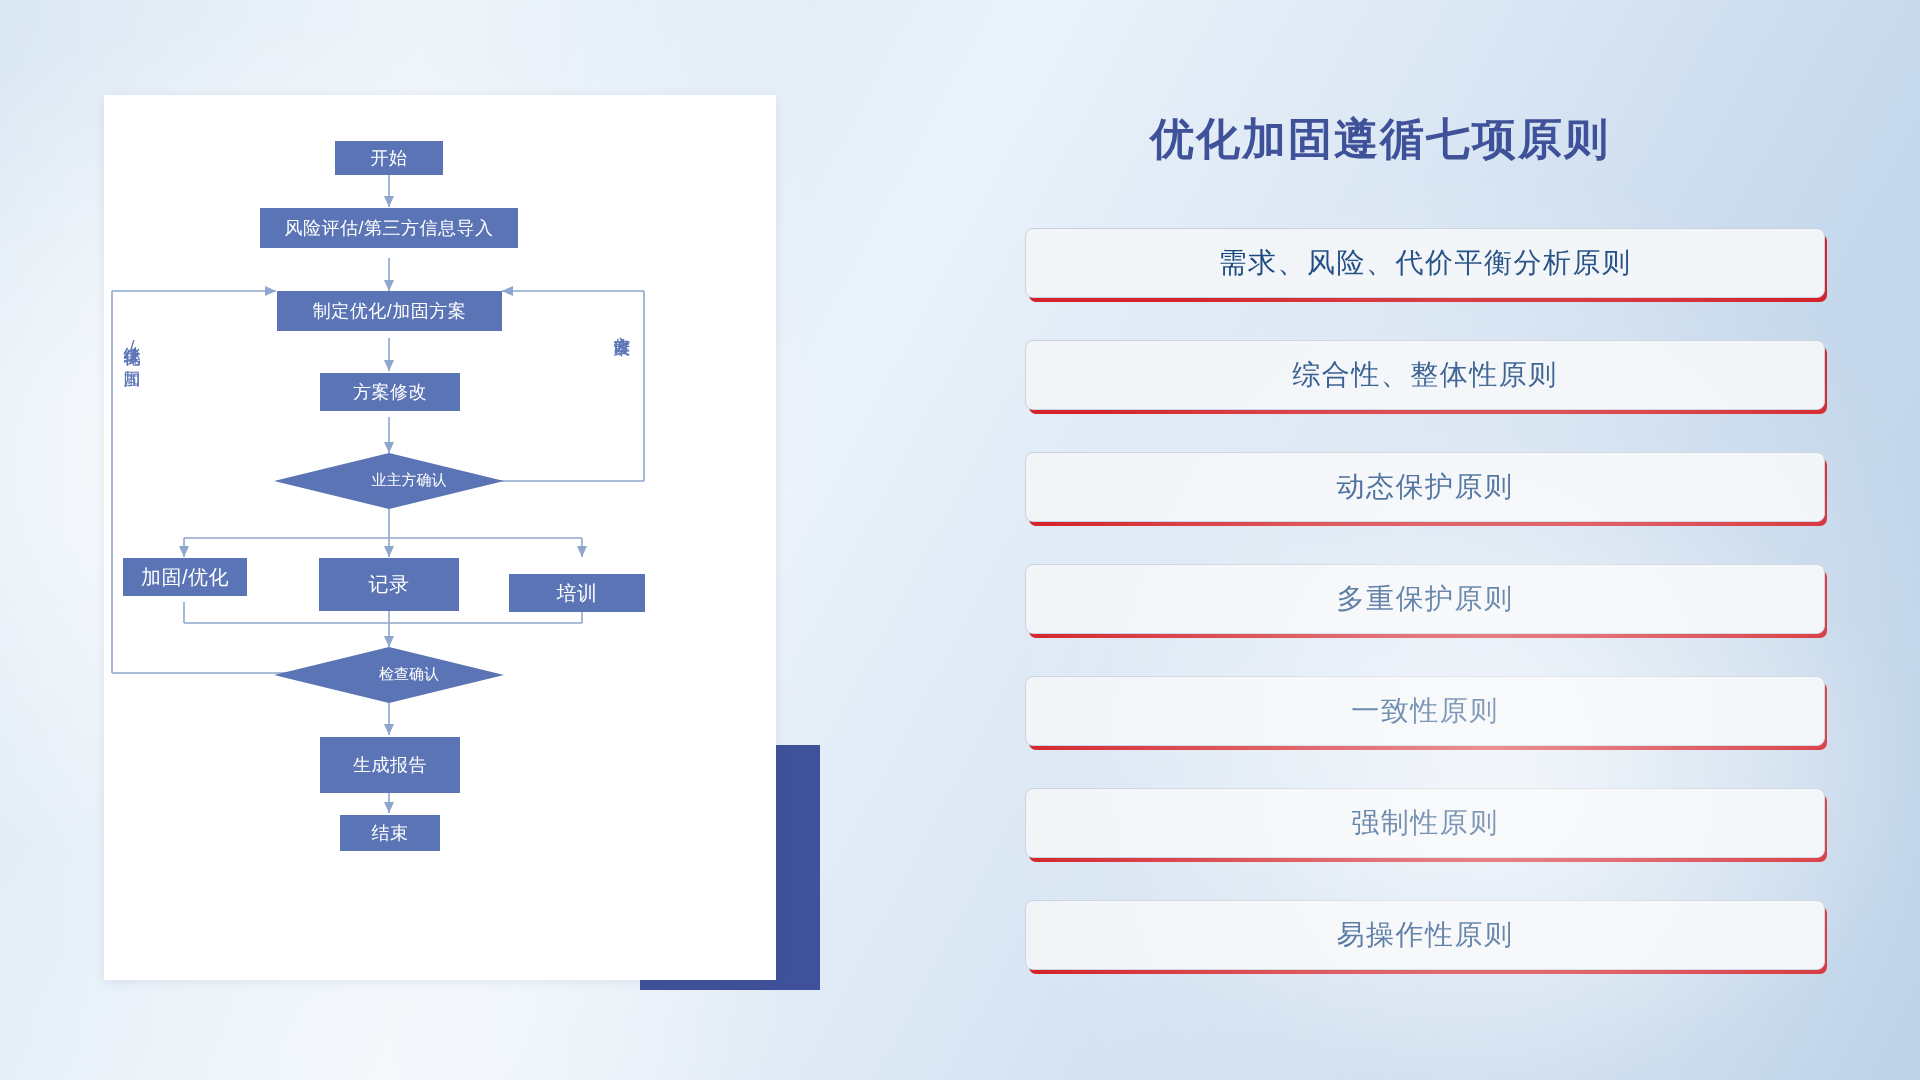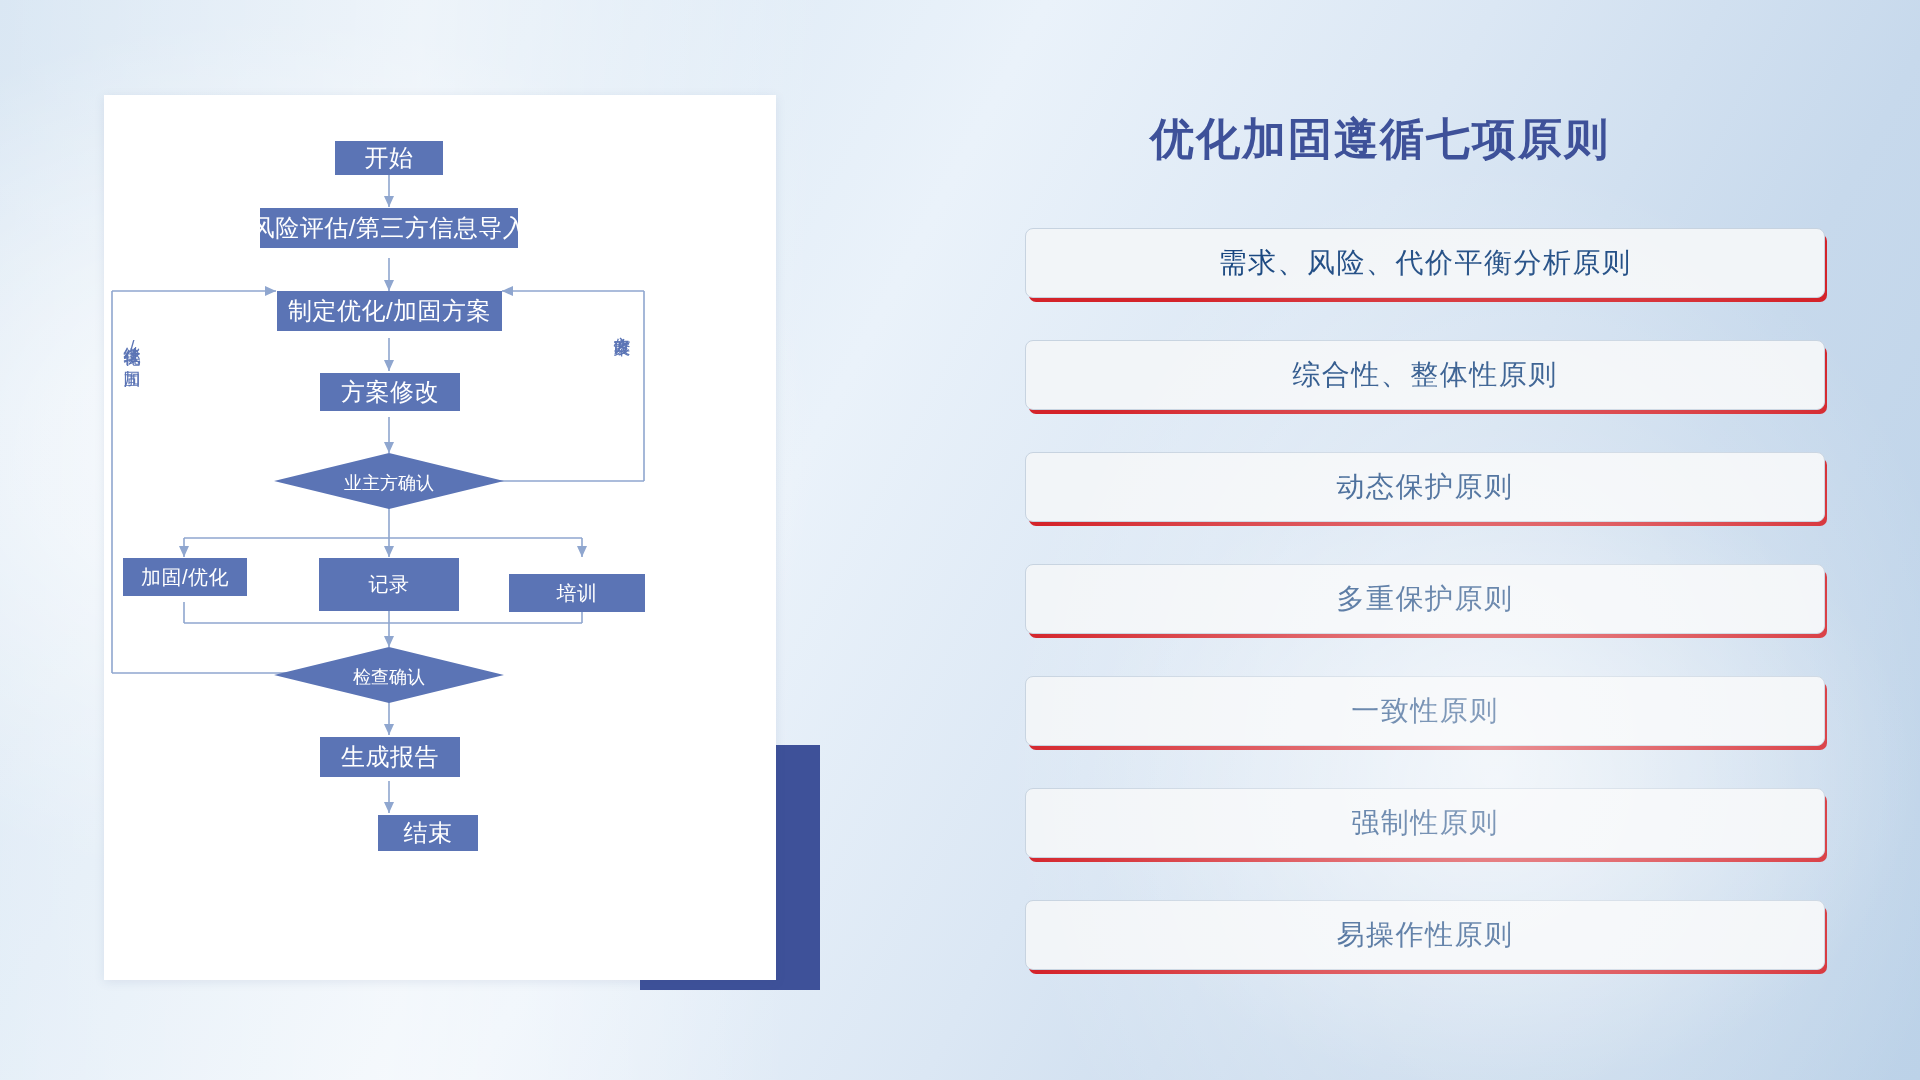--- a/index.html
+++ b/index.html
@@ -58,21 +58,21 @@
     background: #ffffff;
     z-index: 2;
     box-shadow: 0 2px 10px rgba(60,80,130,0.10);
   }
   .flow-svg { position: absolute; left: 0; top: 0; }
 
   .node {
     position: absolute;
     background: #5b74b5;
     color: #ffffff;
-    font-size: 24px;
+    font-size: 18px;
     display: flex;
     align-items: center;
     justify-content: center;
     letter-spacing: 0.5px;
     white-space: nowrap;
     z-index: 4;
   }
   .node.small { font-size: 20px; }
   .side-label {
     position: absolute;
@@ -80,23 +80,24 @@
     font-size: 17px;
     line-height: 1.15;
     writing-mode: vertical-rl;
     text-orientation: upright;
     letter-spacing: 1px;
     z-index: 4;
   }
   .diamond-label {
     position: absolute;
     color: #ffffff;
-    font-size: 18px;
+    font-size: 15px;
     z-index: 5;
     white-space: nowrap;
+    margin-left: 20px;
   }
 
   
   .title {
     position: absolute;
     left: 1150px;
     top: 110px;
     font-size: 44px;
     font-weight: bold;
     color: #3e5199;
@@ -217,25 +218,25 @@
     </div>
 
     <div class="node small" style="left:405px; top:463px; width:136px; height:38px;margin-top:16px;">
       <span>培训</span>
     </div>
 
     <div class="diamond-label" style="left:232px; top:570px; width:106px; text-align:center;">
       <span>检查确认</span>
     </div>
 
-    <div class="node" style="left:216px; top:642px; width:140px; height:40px;">
+    <div class="node" style="left:216px; top:642px; width:140px; height:56px;">
       <span>生成报告</span>
     </div>
 
-    <div class="node" style="left:236px; top:720px; width:100px; height:36px;margin-left:38px;">
+    <div class="node" style="left:236px; top:720px; width:100px; height:36px;">
       <span>结束</span>
     </div>
 
     <div class="side-label" style="left:18px; top:238px; height:140px;">
       <span>继续优化/加固</span>
     </div>
 
     <div class="side-label" style="left:508px; top:228px; height:110px;">
       <span>方案修改</span>
     </div>

